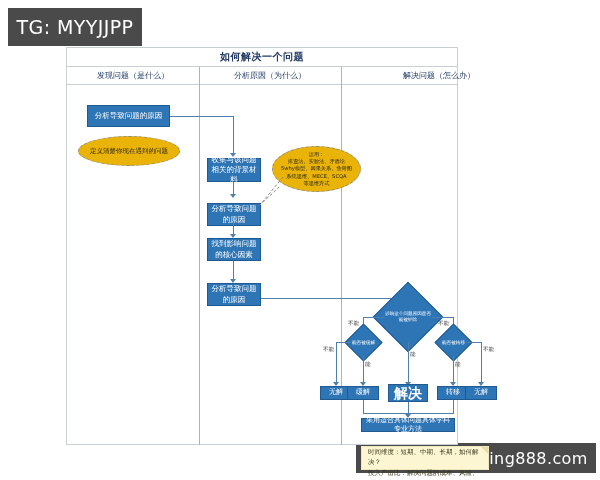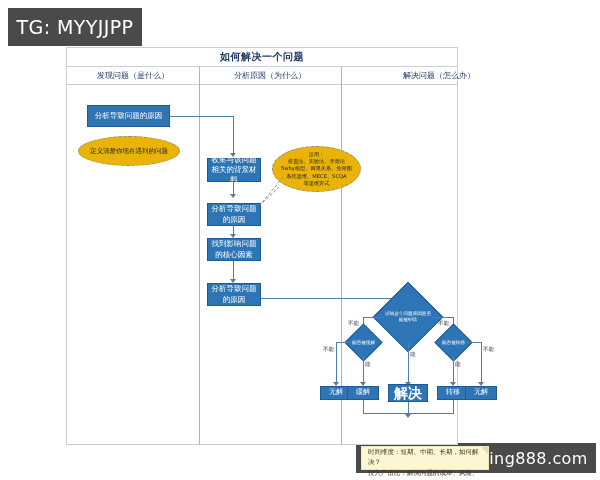--- a/index.html
+++ b/index.html
@@ -258,20 +258,21 @@
     <div class="node big" style="left:321px;top:336px;width:40px;height:18px;">解决</div>
     <div class="node small" style="left:370px;top:338px;width:32px;height:14px;">转移</div>
     <div class="node small" style="left:398px;top:338px;width:32px;height:14px;">无解</div>
 
     <div class="line v" style="left:296px;top:352px;height:13px;"></div>
     <div class="line v" style="left:386px;top:352px;height:13px;"></div>
     <div class="line h" style="left:296px;top:365px;width:91px;"></div>
     <div class="line v" style="left:341px;top:354px;height:15px;"></div>
     <div class="arrow" style="left:338px;top:366px;"></div>
 
+    <div class="node wide" style="left:294px;top:370px;width:94px;height:14px;">采用适合具体问题具体学科专业方法</div>
 
     <div class="note" style="left:294px;top:398px;width:128px;height:24px;">
       <div class="corner"></div>
       <div>时间维度：短期、中期、长期，如何解决？</div>
       <div>投入产出比：解决问题的成本、风险、时间？</div>
     </div>
 
   </div>
 </div>
 

